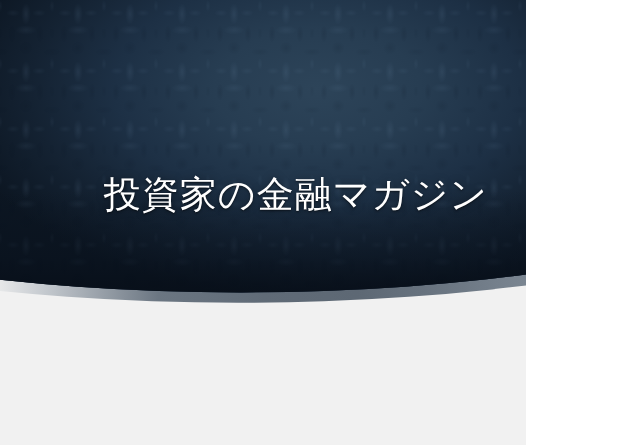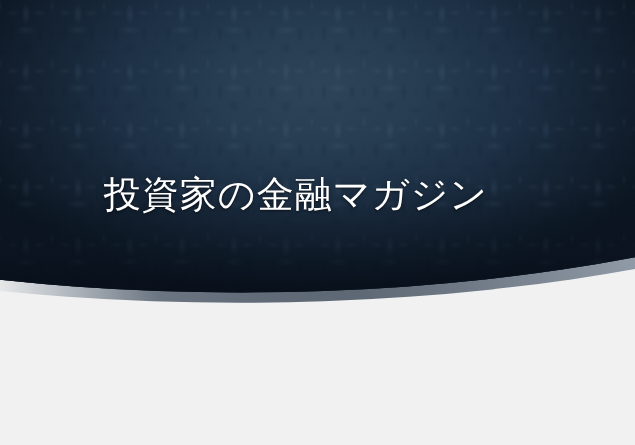--- a/index.html
+++ b/index.html
@@ -6,21 +6,21 @@
     margin: 0;
     padding: 0;
     background: #ffffff;
   }
   body {
     font-family: "Liberation Sans", sans-serif;
   }
 
   .slide {
     position: relative;
-    width: 635px;
+    width: 526px;
     height: 445px;
     overflow: hidden;
     background: #f1f1f1;
   }
 
   
   .slide-footer-area {
     position: absolute;
     left: 0;
     top: 0;

